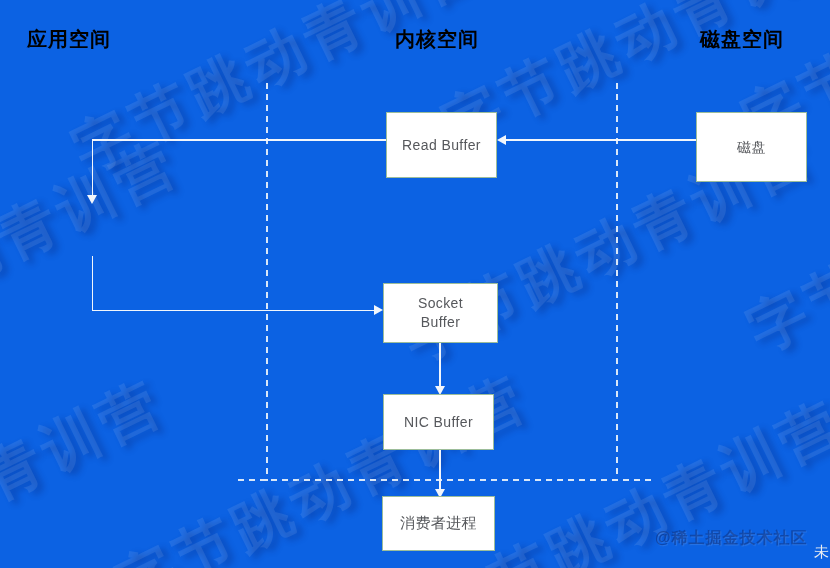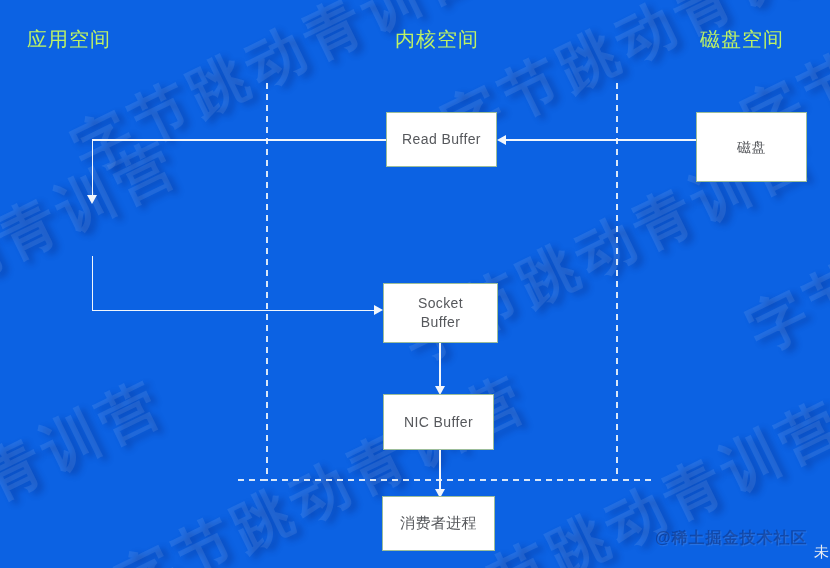--- a/index.html
+++ b/index.html
@@ -16,21 +16,21 @@
     position:absolute; white-space:nowrap;
     font-size:58px; font-weight:bold; letter-spacing:6px;
     color:rgba(255,255,255,0.09);
     text-shadow:4px 5px 6px rgba(8,30,110,0.30);
     transform:rotate(-26deg); transform-origin:0 0;
   }
 
   
   .space-label {
     position:absolute; top:26px; z-index:3;
-    color:#bef264; font-size:20px; font-weight:normal; letter-spacing:1px;
+    color:#000000; font-size:20px; font-weight:bold; letter-spacing:1px;
   }
 
   
   .vdash {
     position:absolute; top:83px; width:2px; height:398px; z-index:1;
     background:repeating-linear-gradient(180deg,#d9e7f8 0,#d9e7f8 6px,transparent 6px,transparent 11px);
   }
   .hdash {
     position:absolute; left:238px; top:479px; width:414px; height:2px; z-index:1;
     background:repeating-linear-gradient(90deg,#d9e7f8 0,#d9e7f8 6px,transparent 6px,transparent 11px);
@@ -101,21 +101,21 @@
   <div class="line vline" style="left:91.5px; top:256px; height:54px;"></div>
   <div class="line hline" style="left:92px; top:309.5px; width:282px;"></div>
   <div class="arrow arrow-right" style="left:374px; top:305px;"></div>
 
   <div class="line vline" style="left:439px; top:337px; height:49px;"></div>
   <div class="arrow arrow-down" style="left:434.5px; top:386px;"></div>
 
   <div class="line vline" style="left:439px; top:450px; height:39px;"></div>
   <div class="arrow arrow-down" style="left:434.5px; top:489px;"></div>
 
-  <div class="node" style="left:386px; top:112px; width:111px; height:55px;">
+  <div class="node" style="left:386px; top:112px; width:111px; height:66px;">
     <span>Read Buffer</span>
   </div>
 
   <div class="node" style="left:696px; top:112px; width:111px; height:70px;">
     <span>磁盘</span>
   </div>
 
 
   <div class="node" style="left:383px; top:283px; width:115px; height:60px;">
     <span class="narrow">Socket Buffer</span>

